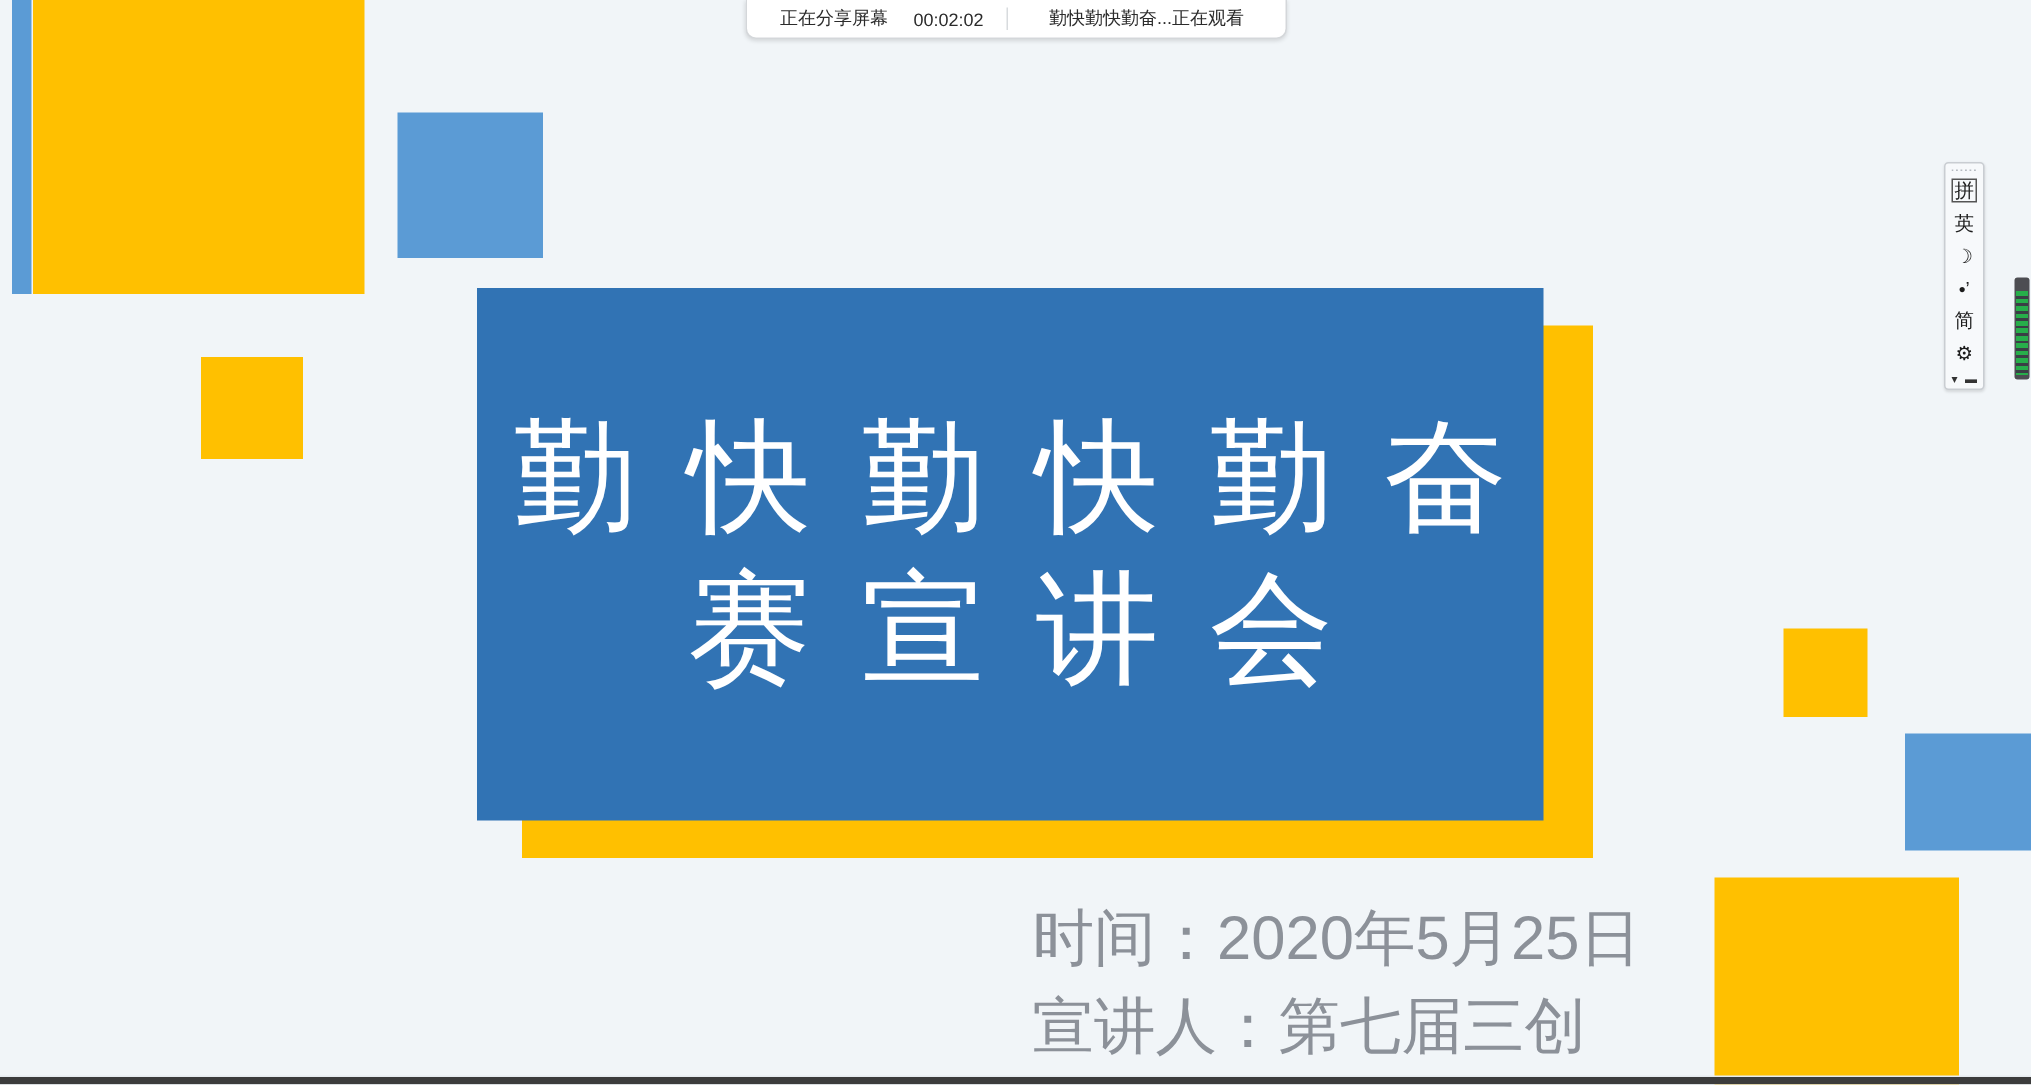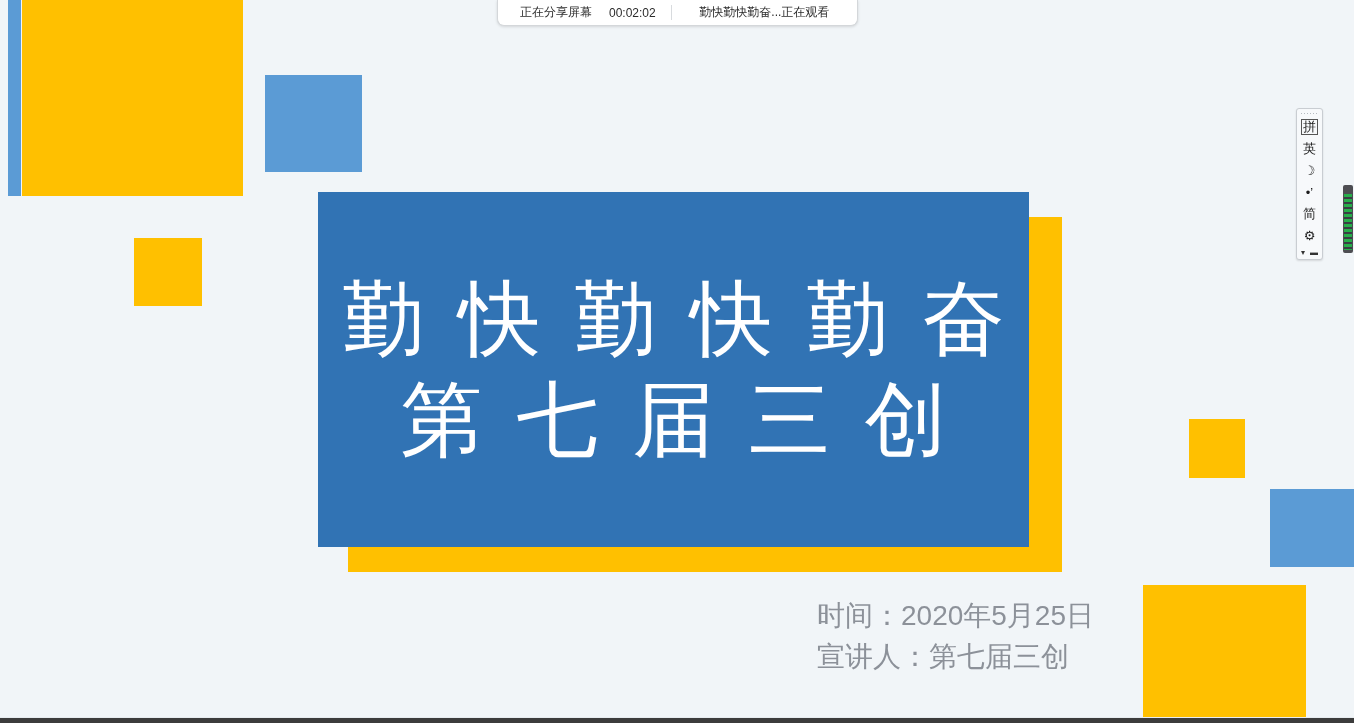--- a/index.html
+++ b/index.html
@@ -52,21 +52,21 @@
   }
 
   
   .subtitle-block {
     position:absolute;
     right:260px; top:596px;
     text-align:left;
   }
   .subtitle-line {
     color:#8c9199;
-    font-size:28px;
+    font-size:41px;
     line-height:1.45;
     white-space:nowrap;
   }
 
   
   .share-bar {
     position:absolute;
     left:497px; top:0;
     width:361px; height:26px;
     background:#ffffff;
@@ -175,21 +175,21 @@
   <div class="deco deco-yellow-big"></div>
   <div class="deco deco-blue-sq-top"></div>
   <div class="deco deco-yellow-sm-l"></div>
   <div class="deco deco-yellow-behind"></div>
   <div class="deco deco-yellow-sm-r"></div>
   <div class="deco deco-blue-sq-r"></div>
   <div class="deco deco-yellow-br"></div>
 
   <div class="title-card">
     <div class="title-line">勤快勤快勤奋</div>
-    <div class="title-line">第七届三创</div>
+    <div class="title-line">赛宣讲会</div>
   </div>
 
   <div class="subtitle-block">
     <div class="subtitle-line">时间：2020年5月25日</div>
     <div class="subtitle-line">宣讲人：第七届三创</div>
   </div>
 
   <div class="share-bar">
     <div class="share-left">
       <span class="share-text">正在分享屏幕</span>

